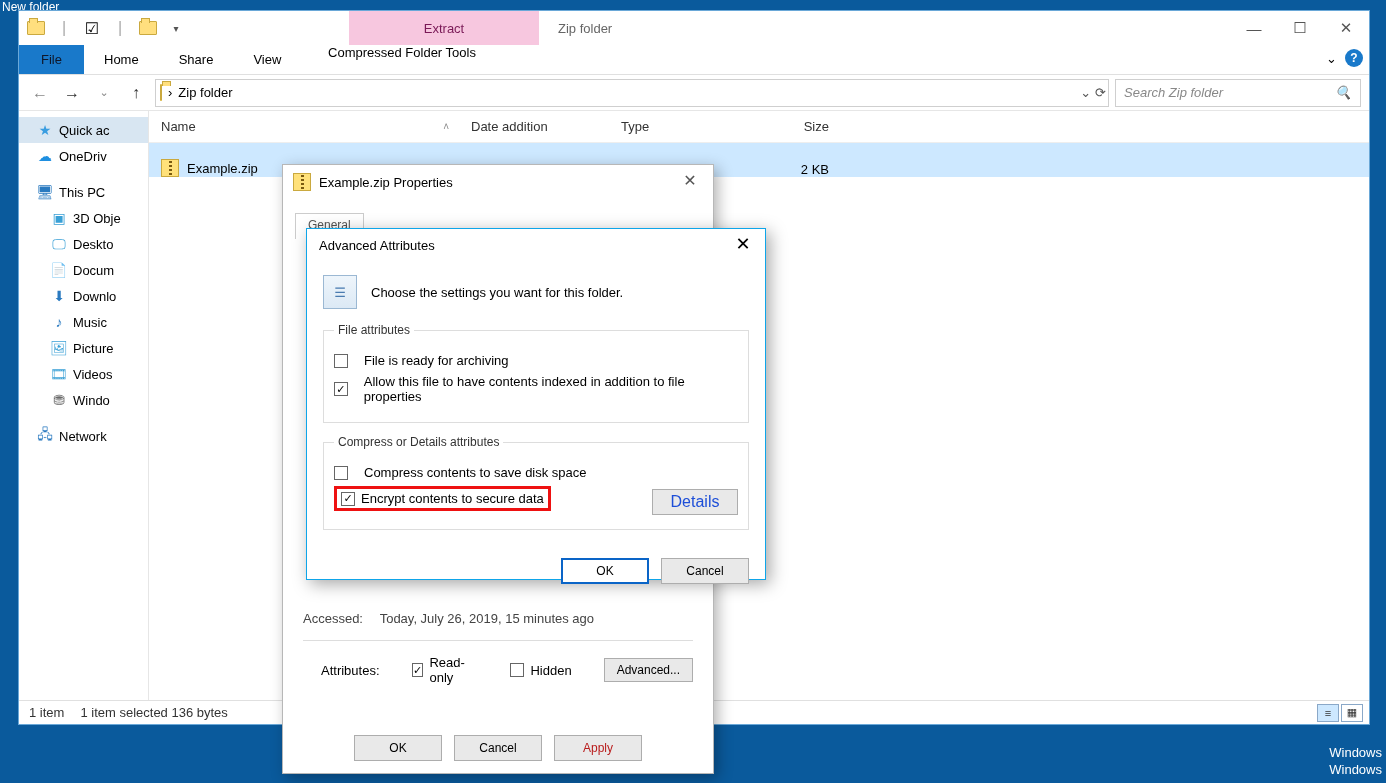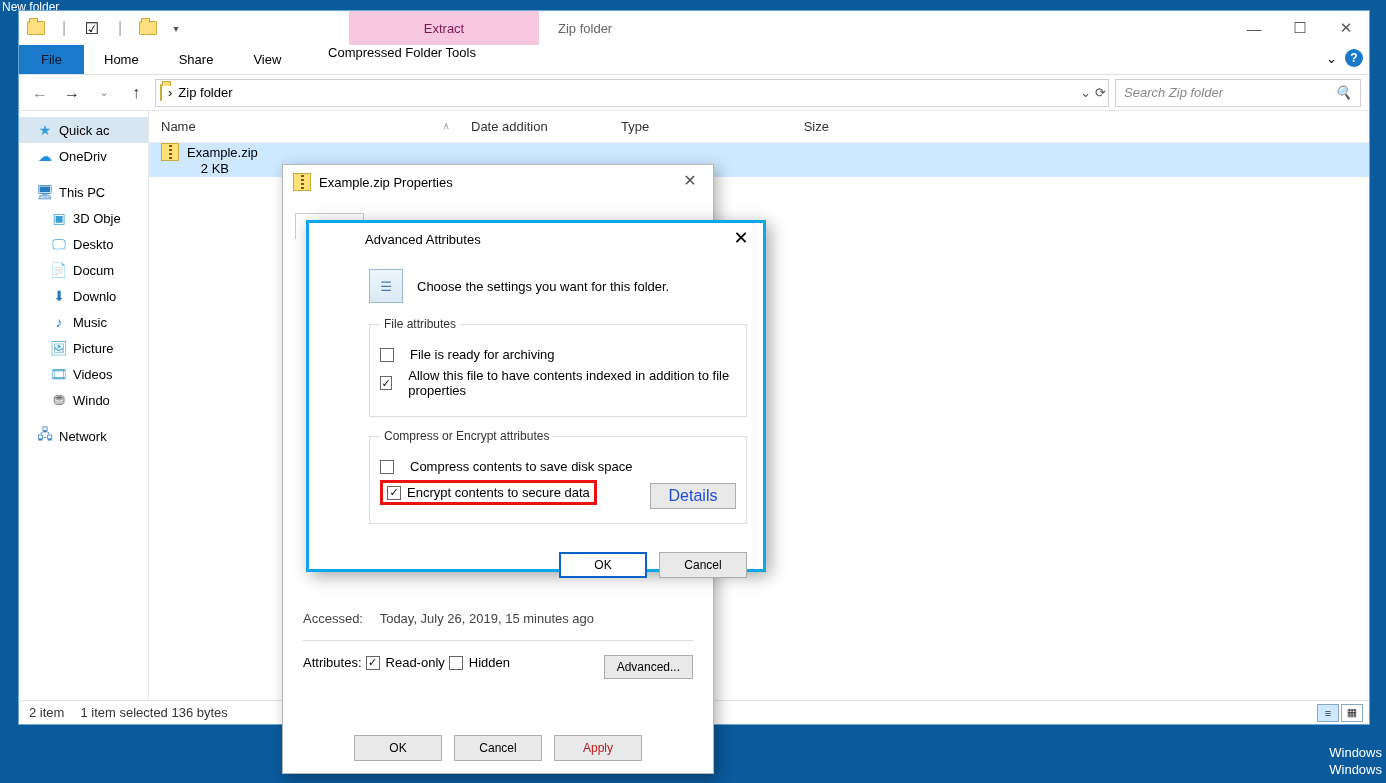--- a/index.html
+++ b/index.html
@@ -52,21 +52,21 @@
 .side-ico { width:16px; height:16px; display:inline-flex; align-items:center; justify-content:center; font-size:14px; }
 
 .list { flex:1; position:relative; }
 .cols { display:flex; height:32px; border-bottom:1px solid #eee; align-items:center; color:#333; }
 .col { padding-left:12px; }
 .col.name { width:310px; position:relative;}
 .sort-ind { position:absolute; right:10px; top:2px; color:#888; font-size:10px;}
 .col.date { width:150px; }
 .col.type { width:140px; }
 .col.size { width:100px; text-align:right; padding-right:20px;}
-.row { display:flex; height:34px; align-items:flex-start;flex-direction:column; }
+.row { display:flex; height:34px; align-items:flex-end; }
 .row.sel { background:#cde8ff; }
 .row .cell { padding-left:12px; }
 .row .cell.name { width:310px; display:flex; align-items:center; gap:8px; }
 .row .cell.size { width:100px; text-align:right; padding-right:20px;}
 
 
 .status { position:absolute; bottom:0; left:0; right:0; height:24px; border-top:1px solid #e0e0e0; display:flex; align-items:center; padding:0 10px; gap:16px; color:#333; background:#fff;}
 .view-toggle { position:absolute; right:6px; display:flex; gap:2px;}
 .view-toggle div { width:22px; height:18px; border:1px solid #8aa8c8; display:flex; align-items:center; justify-content:center; font-size:11px;}
 .view-toggle div.active { background:#cde8ff; }
@@ -76,32 +76,32 @@
   position:absolute; left:282px; top:164px; width:432px; height:610px;
   background:#fff; border:1px solid #b7b7b7; box-shadow:4px 4px 14px rgba(0,0,0,0.3);
 }
 .props-title { height:34px; display:flex; align-items:center; padding:0 10px; gap:8px; position:relative;}
 .props-title .close { position:absolute; right:8px; top:6px; width:30px; text-align:center; color:#555; font-size:16px;}
 .props-tabs { display:flex; gap:2px; padding: 14px 12px 0 12px; height:40px; position:relative;}
 .ptab { padding:4px 12px; border:1px solid #ccc; border-bottom:none; background:#fff; font-size:12px; color:#555;}
 .props-body { padding: 12px 20px; }
 .accessed { font-size:12px; color:#444; margin-top: 360px;}
 .hr { border:none; border-top:1px solid #ddd; margin:14px 0;}
-.attr-row { display:flex; align-items:flex-start; gap:4px; font-size:12px;}
+.attr-row { display:flex; align-items:center; gap:32px; font-size:12px;margin-left:18px;}
 .chk { width:14px; height:14px; border:1px solid #666; display:inline-flex; align-items:center; justify-content:center; font-size:11px; line-height:1;}
 .chk.checked::after { content:"✓"; color:#000; }
 .adv-btn { margin-left:auto; padding:4px 12px; border:1px solid #adadad; background:#e9e9e9; font-size:12px;}
 .props-buttons { position:absolute; bottom:12px; left:0; right:0; display:flex; justify-content:center; gap:12px;}
 .props-buttons button { width:88px; height:26px; border:1px solid #adadad; background:#e9e9e9; font-size:12px;}
 .props-buttons button.disabled { color:#b91c1c; }
 
 
 .advdlg {
-  position:absolute; left:306px; top:220px; width:460px; height:352px;
-  background:#fff; border:3px solid #0ea5e9; box-shadow:4px 4px 16px rgba(0,0,0,0.35);padding-left:44px;
+  position:absolute; left:306px; top:228px; width:460px; height:352px;
+  background:#fff; border:1px solid #0ea5e9; box-shadow:4px 4px 16px rgba(0,0,0,0.35);
 }
 .adv-title { height:32px; display:flex; align-items:center; padding:0 12px; font-size:13px; position:relative;}
 .adv-close { position:absolute; right:8px; top:4px; font-size:18px; width:28px; text-align:center;}
 .adv-body { padding: 14px 16px 10px 16px; }
 .adv-head { display:flex; align-items:center; gap:14px; margin-bottom:14px;}
 .adv-icon { width:34px; height:34px; border:1px solid #9bb8d3; background:linear-gradient(#eef5fb,#dce9f5); display:flex; align-items:center; justify-content:center; color:#4a7bb0;}
 fieldset { border:1px solid #ddd; padding:10px 10px 12px 10px; margin-bottom:12px; }
 legend { font-size:12px; padding:0 4px; color:#333;}
 .adv-chk-row { display:flex; align-items:center; gap:16px; margin:6px 0; font-size:12px;}
 .details-btn { float:right; width:86px; height:26px; border:1px solid #adadad; background:#e9e9e9; color:#1d4ed8; font-size:16px; margin-top:-28px;}
@@ -250,21 +250,21 @@
             <span>Example.zip</span>
           </div>
         <div class="cell" style="width:150px"></div>
         <div class="cell" style="width:140px"></div>
         <div class="cell size">2 KB</div>
       </div>
     </div>
   </div>
 
   <div class="status">
-    <span>2 item</span>
+    <span>1 item</span>
     <span>1 item selected  136 bytes</span>
     <div class="view-toggle">
       <div class="active">≡</div>
       <div>▦</div>
     </div>
   </div>
 </div>
 
 <div class="props">
   <div class="props-title">
@@ -319,21 +319,21 @@
       <div class="adv-chk-row">
         <span class="chk"></span>
         <span>File is ready for archiving</span>
       </div>
       <div class="adv-chk-row">
         <span class="chk checked"></span>
         <span>Allow this file to have contents indexed in addition to file properties</span>
       </div>
     </fieldset>
     <fieldset>
-      <legend>Compress or Encrypt attributes</legend>
+      <legend>Compress or Details attributes</legend>
       <div class="adv-chk-row">
         <span class="chk"></span>
         <span>Compress contents to save disk space</span>
       </div>
       <div class="adv-chk-row">
         <span class="red-highlight">
           <span class="chk checked"></span>
           <span>Encrypt contents to secure data</span>
         </span>
       </div>

